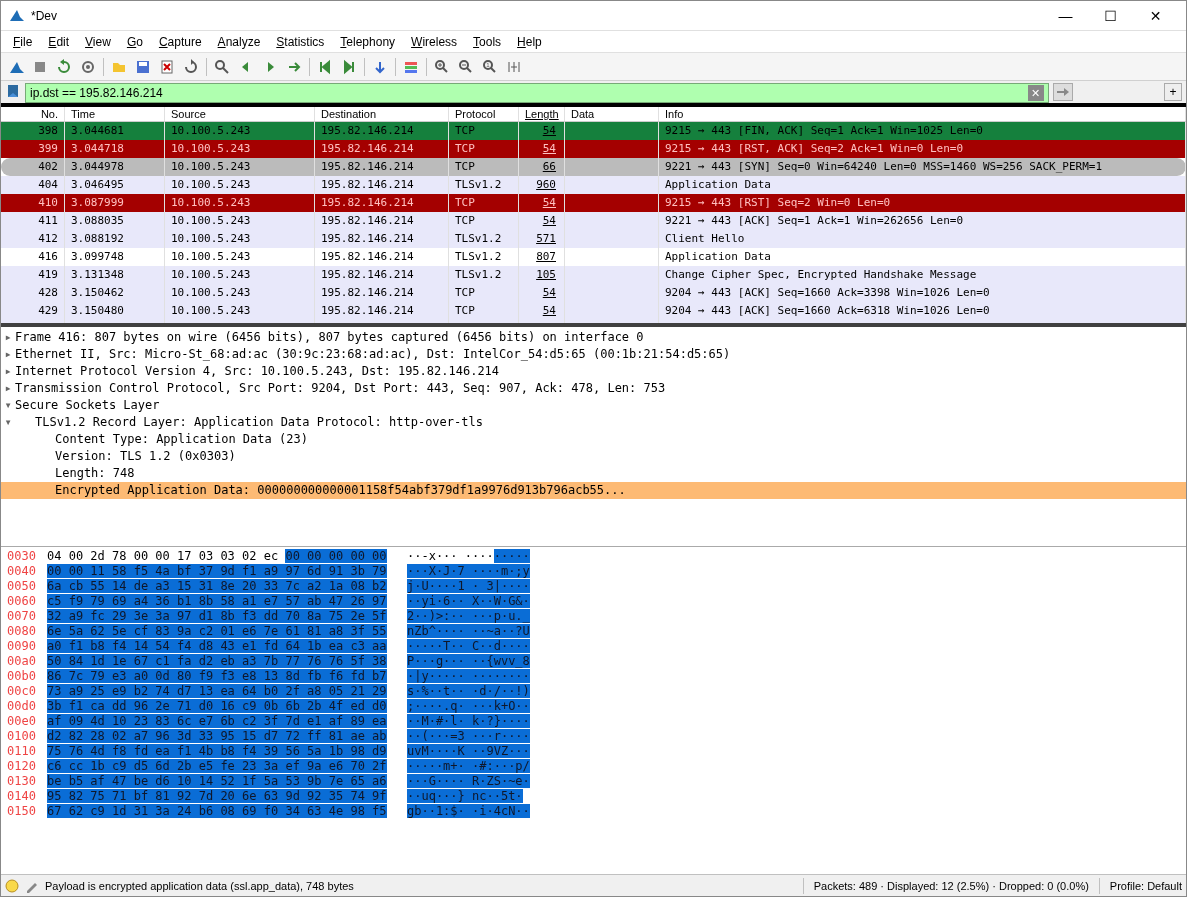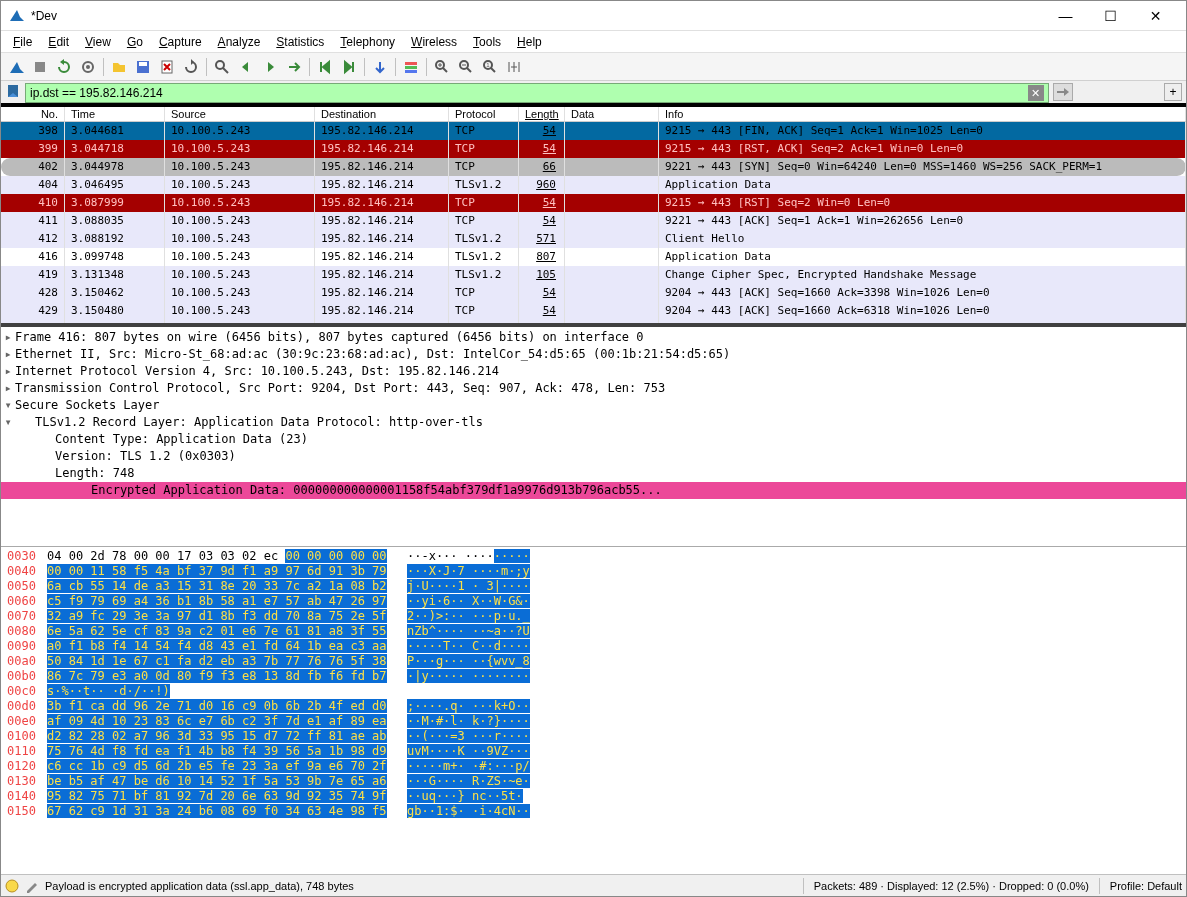--- a/index.html
+++ b/index.html
@@ -31,49 +31,49 @@
 .filter-clear { width: 16px; height: 16px; background: #888; color: #fff; display: flex; align-items: center; justify-content: center; font-size: 11px; margin-left: 4px; }
 .filter-arrow { width: 20px; height: 18px; background: #ddd; display: flex; align-items: center; justify-content: center; border: 1px solid #aaa; }
 .expr-link { padding: 0 6px; cursor: pointer; margin-top: 36px; }
 .plus-btn { width: 18px; height: 18px; background: #eee; border: 1px solid #aaa; display: flex; align-items: center; justify-content: center; }
 
 
 .packet-list { flex: 0 0 220px; background: #fff; overflow-y: scroll; border-bottom: 4px solid #404040; position: relative; }
 .pl-header { display: flex; background: #fff; border-bottom: 1px solid #ccc; position: sticky; top: 0; }
 .pl-col { padding: 1px 6px; border-right: 1px solid #e0e0e0; font-size: 11px; overflow: hidden; white-space: nowrap; }
 .pl-row { display: flex; font-family: Consolas, monospace; font-size: 12px; line-height: 16px; }
-.pl-row.gray { background: #0369a1; }
+.pl-row.gray { background: #15803d; }
 .pl-row.red { background: #a40000; color: #ffc0c0; }
 .pl-row.darkgray { background: #bbb; border-radius: 9px; }
 .pl-row.lav { background: #e8e8fa; }
 .pl-row.white { background: #fff; }
 
 .c-no { width: 64px; text-align: right; padding-right: 6px;}
 .c-time { width: 100px; }
 .c-src { width: 150px; }
 .c-dst { width: 134px; }
 .c-proto { width: 70px; }
 .c-len { width: 46px; text-align: right; padding-right: 8px; text-decoration: underline;}
 .c-data { width: 94px; }
 .c-info { flex: 1; }
 
 
 .packet-details { flex: 0 0 220px; background: #fff; overflow-y: scroll; font-family: Consolas, monospace; font-size: 12px; line-height: 17px; padding: 2px 0; border-bottom: 1px solid #aaa; }
 .pd-row { display: flex; align-items: flex-start; white-space: nowrap; }
 .pd-toggle { width: 14px; text-align: center; color: #666; flex-shrink: 0; }
 .pd-indent { display: inline-block; }
-.pd-sel { background: #ec4899; padding-left: 36px; }
+.pd-sel { background: #fdba74; }
 
 
 .hex-pane { flex: 1; background: #fff; overflow-y: scroll; font-family: Consolas, monospace; font-size: 12px; line-height: 15px; padding: 2px 6px; }
 .hx-row { display: flex; }
 .hx-off { width: 40px; color: #ef4444; }
 .hx-bytes { width: 360px; letter-spacing: 0; }
 .hx-ascii { width: 160px; }
-.hl { background: #0a6dd6; color: #fde047; }
+.hl { background: #0a6dd6; color: #0f172a; }
 
 
 .statusbar { height: 22px; background: #f0f0f0; border-top: 1px solid #c0c0c0; display: flex; align-items: center; font-size: 11px; padding: 0 4px; gap: 6px; }
 .sb-sep { border-left: 1px solid #c0c0c0; height: 16px; margin: 0 4px; }
 .sb-flex { flex: 1; }
 
 svg { display: block; }
 </style>
 </head>
 <body>
@@ -490,20 +490,21 @@
         <span class="hx-ascii"><span class="hl">P···g··· ··{wvv_8</span></span>
       </div>
       <div class="hx-row">
         <span class="hx-off">00b0</span>
         <span class="hx-bytes"><span class="hl">86 7c 79 e3 a0 0d 80 f9  f3 e8 13 8d fb f6 fd b7</span></span>
         <span>   </span>
         <span class="hx-ascii"><span class="hl">·|y····· ········</span></span>
       </div>
       <div class="hx-row">
         <span class="hx-off">00c0</span>
+        <span class="hx-bytes"><span class="hl">73 a9 25 e9 b2 74 d7 13  ea 64 b0 2f a8 05 21 29</span></span>
         <span>   </span>
         <span class="hx-ascii"><span class="hl">s·%··t·· ·d·/··!)</span></span>
       </div>
       <div class="hx-row">
         <span class="hx-off">00d0</span>
         <span class="hx-bytes"><span class="hl">3b f1 ca dd 96 2e 71 d0  16 c9 0b 6b 2b 4f ed d0</span></span>
         <span>   </span>
         <span class="hx-ascii"><span class="hl">;····.q· ···k+O··</span></span>
       </div>
       <div class="hx-row">

